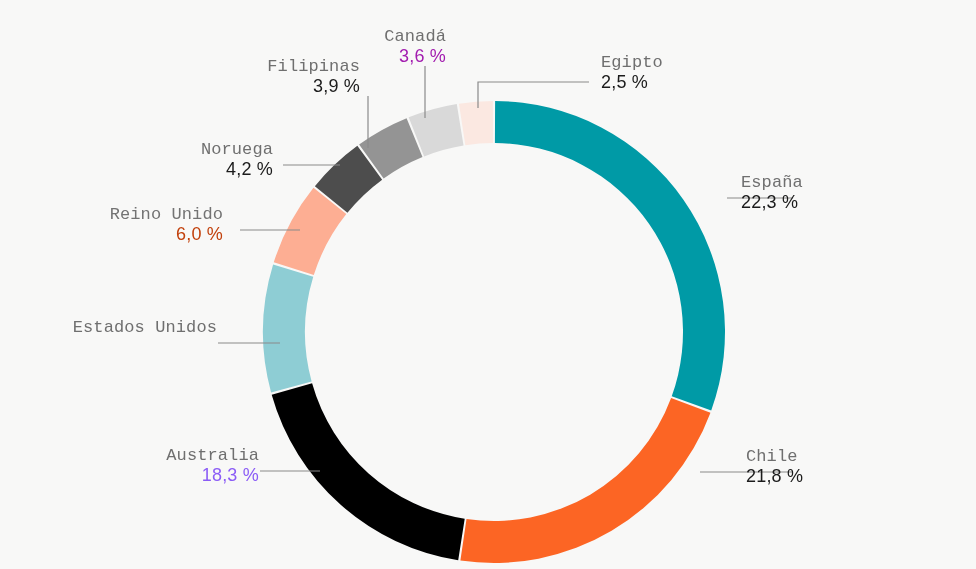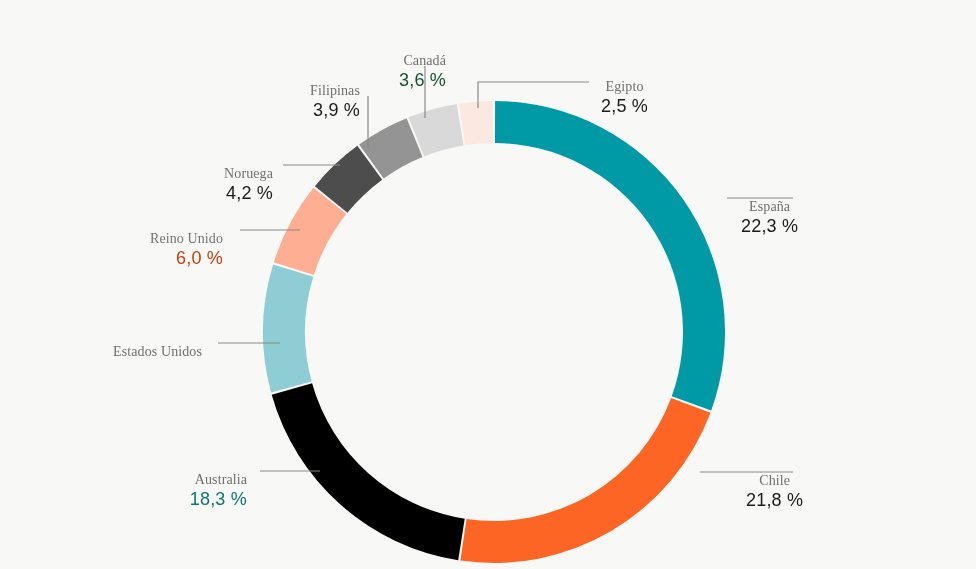--- a/index.html
+++ b/index.html
@@ -26,36 +26,35 @@
     top: 0;
     width: 976px;
     height: 569px;
     display: block;
   }
   .label-group {
     position: absolute;
     white-space: nowrap;
   }
   .label-name {
-    font-size: 14px;
+    font-size: 17px;
     color: #6f6f6f;
     line-height: 17px;
-    font-family: Liberation Serif, serif;
+    font-family: Liberation Mono, monospace;
     letter-spacing: 0.1px;
-    margin-top: 24px;
   }
   .label-value {
     font-size: 18px;
     color: #1b1b1b;
     line-height: 23px;
     font-family: "Liberation Sans", sans-serif;
     letter-spacing: 0.2px;
   }
   .label-group.align-right { text-align: right; }
-  .label-group.align-left  { text-align: center; }
+  .label-group.align-left  { text-align: left; }
 </style>
 </head>
 <body style="background: rgb(248, 248, 247);">
 
 <div id="chart-root" style="background: rgb(248, 248, 247);">
   <svg class="donut-svg" viewBox="0 0 976 569" aria-hidden="true">
     <g id="slices-group">
         <path d="M 495.11 101.00 A 231 231 0 0 1 711.23 410.57 L 671.73 396.29 A 189 189 0 0 0 494.91 143.00 Z" fill="#009aa6"></path>
         <path d="M 710.46 412.65 A 231 231 0 0 1 460.39 560.54 L 466.50 518.99 A 189 189 0 0 0 671.11 397.99 Z" fill="#fc6524"></path>
         <path d="M 458.20 560.21 A 231 231 0 0 1 271.68 394.72 L 312.10 383.32 A 189 189 0 0 0 464.71 518.72 Z" fill="#000000"></path>
@@ -80,41 +79,41 @@
   </svg>
   <div id="labels-layer">
       <div class="label-group align-left" style="top: 174px; left: 741px;">
         <div class="label-name" style="color: rgb(111, 111, 111);">España</div>
         <div class="label-value" style="color: rgb(27, 27, 27);">22,3 %</div>
       </div>
       <div class="label-group align-left" style="top: 448px; left: 746px;">
         <div class="label-name" style="color: rgb(111, 111, 111);">Chile</div>
         <div class="label-value" style="color: rgb(27, 27, 27);">21,8 %</div>
       </div>
-      <div class="label-group align-right" style="top: 447px; left: 4px; width: 243px;">
+      <div class="label-group align-right" style="top: 447px; left: 16px; width: 243px;">
         <div class="label-name" style="color: rgb(111, 111, 111);">Australia</div>
-        <div class="label-value" style="color: #0f766e;">18,3 %</div>
+        <div class="label-value" style="color: #8b5cf6;">18,3 %</div>
       </div>
-      <div class="label-group align-right" style="top: 319px; left: 0px; width: 202px;">
+      <div class="label-group align-right" style="top: 319px; left: 15px; width: 202px;">
         <div class="label-name" style="color: rgb(111, 111, 111);">Estados Unidos</div>
       </div>
       <div class="label-group align-right" style="top: 206px; left: 0px; width: 223px;">
         <div class="label-name" style="color: #737373;">Reino Unido</div>
         <div class="label-value" style="color: #c2410c;">6,0 %</div>
       </div>
       <div class="label-group align-right" style="top: 141px; left: 8px; width: 265px;">
         <div class="label-name" style="color: rgb(111, 111, 111);">Noruega</div>
         <div class="label-value" style="color: rgb(27, 27, 27);">4,2 %</div>
       </div>
       <div class="label-group align-right" style="top: 58px; left: 0px; width: 360px;">
         <div class="label-name" style="color: rgb(111, 111, 111);">Filipinas</div>
         <div class="label-value" style="color: rgb(27, 27, 27);">3,9 %</div>
       </div>
       <div class="label-group align-right" style="top: 28px; left: 0px; width: 446px;">
         <div class="label-name" style="color: rgb(111, 111, 111);">Canadá</div>
-        <div class="label-value" style="color: #14532d;">3,6 %</div>
+        <div class="label-value" style="color: #a21caf;">3,6 %</div>
       </div>
       <div class="label-group align-left" style="top: 54px; left: 601px;">
         <div class="label-name" style="color: rgb(111, 111, 111);">Egipto</div>
         <div class="label-value" style="color: rgb(27, 27, 27);">2,5 %</div>
       </div>
     </div>
 </div>
 
 </body></html>

